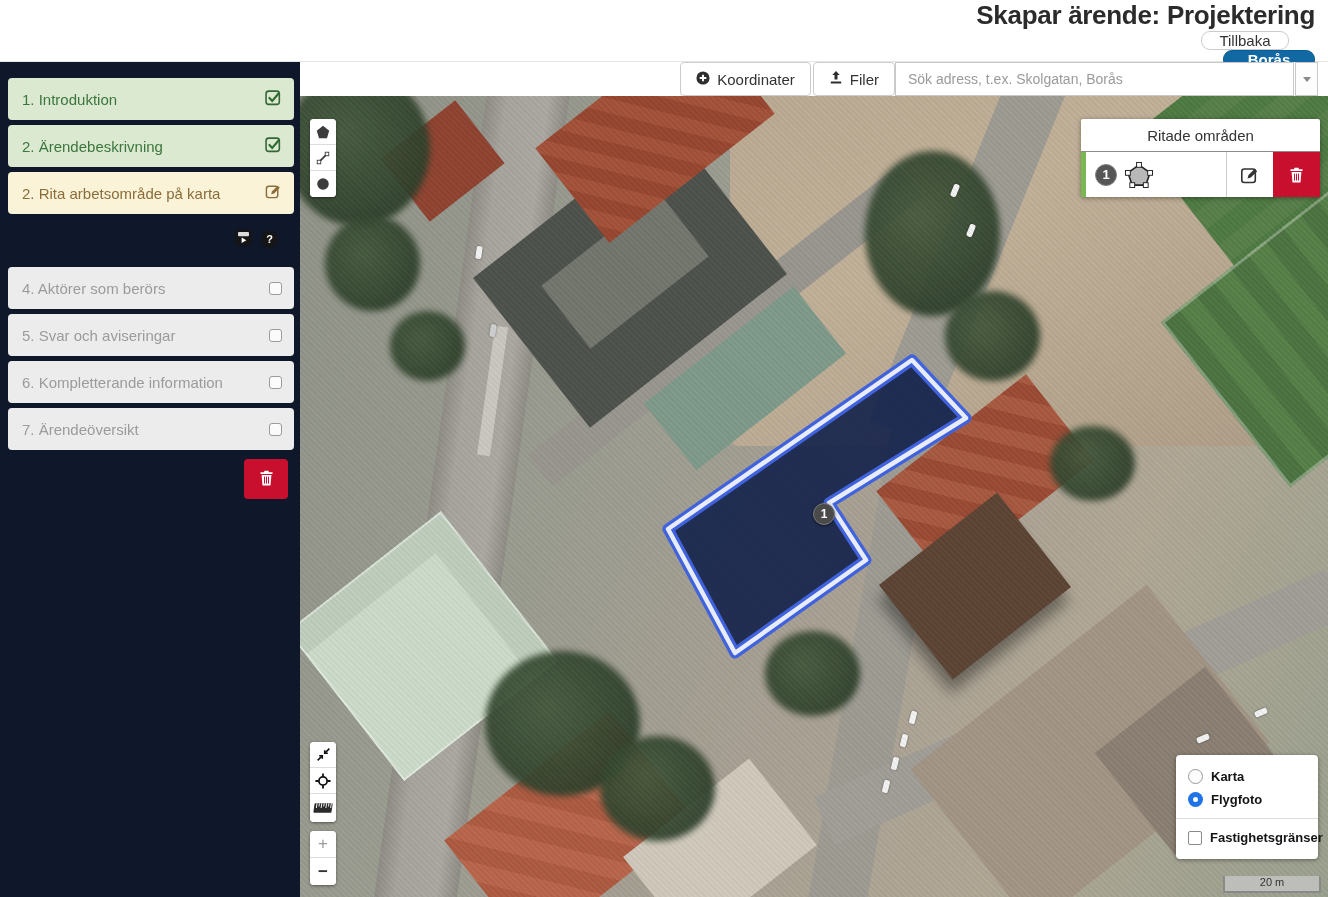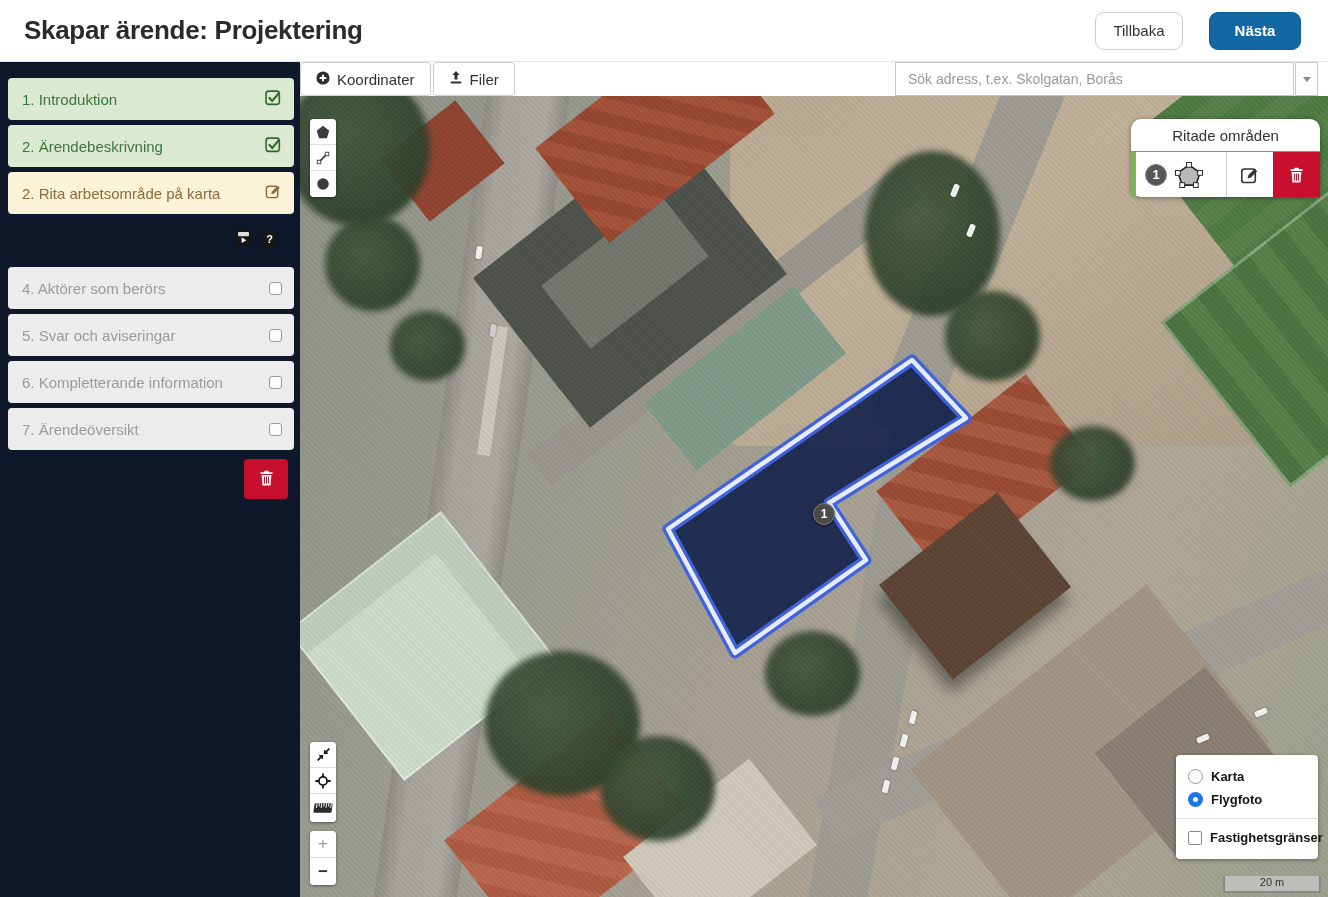--- a/index.html
+++ b/index.html
@@ -1,31 +1,31 @@
 <!DOCTYPE html>
 <html><head>
 <meta charset="utf-8">
 <style>
   * { box-sizing: border-box; margin: 0; padding: 0; }
   html,body { width:1328px; height:897px; overflow:hidden; background:#fff;
               font-family:"Liberation Sans", sans-serif; }
 
   
-  .header { height:62px; border-bottom:1px solid #e6e6e6; display:flex; align-items:center;
-            padding:0 27px 0 24px; background:#fff; }
+  .header { height:62px; border-bottom:1px solid #e6e6e6; display:flex; align-items:flex-end;
+            padding:0 13px 0 24px; background:#fff;flex-direction:column; }
   .header h1 { font-size:26px; font-weight:bold; color:#2b2b2b; letter-spacing:-0.3px; flex:1; }
   .btn { border-radius:9px; font-size:15px; cursor:pointer; display:inline-flex;
          align-items:center; justify-content:center; }
   .btn-back { width:88px; height:38px; background:#fff; border:1px solid #ccc; color:#333; margin-right:26px; }
   .btn-next { width:92px; height:38px; background:#1168a2; border:1px solid #0f5e93; color:#fff; font-weight:bold; }
 
   
   .content { display:flex; height:835px; }
   .sidebar { width:300px; padding:16px 6px 0 8px; background:#0f172a; }
-  .main { width:1028px; display:flex; flex-direction:column; }
+  .main { width:1028px; display:flex; flex-direction:column;align-items:flex-end; }
 
   
   .step { height:42px; border-radius:4px; margin-bottom:5px; display:flex; align-items:center;
           justify-content:space-between; padding:0 12px 0 14px; font-size:15px; cursor:pointer; }
   .step.done   { background:#dbe9d0; color:#3c763d; }
   .step.active { background:#faf3d8; color:#8a6d3b; }
   .step.todo   { background:#ececec; color:#9b9b9b; }
   .todo-box { width:13px; height:13px; border:1px solid #9b9b9b; border-radius:3px; background:#fbfbfb; }
   .help-row { height:40px; display:flex; align-items:center; justify-content:flex-end;
               gap:9px; padding-right:16px; margin-bottom:8px; }
@@ -70,21 +70,21 @@
   
   .ctl-group { position:absolute; width:26px; background:#fff; border-radius:4px;
                box-shadow:0 1px 3px rgba(0,0,0,.45); overflow:hidden; }
   .ctl-btn { width:100%; height:26px; background:#fff; border:none; border-bottom:1px solid #ddd;
              display:flex; align-items:center; justify-content:center; cursor:pointer; }
   .ctl-btn:last-child { border-bottom:none; }
   .zoom-glyph-plus::before { content:"+"; font-size:17px; color:#9b9b9b; }
   .zoom-glyph-minus::before { content:"\2212"; font-size:17px; color:#333; font-weight:bold; }
 
   
-  .areas-panel { position:absolute; top:23px; right:8px; width:189px; background:#fff; border-radius:10px;
+  .areas-panel { position:absolute; top:23px; right:8px; width:239px; background:#fff; border-radius:2px;
                  box-shadow:0 1px 5px rgba(0,0,0,.4); }
   .areas-title { text-align:center; font-size:15px; color:#333; padding:8px 0 7px; }
   .areas-divider { height:1px; background:#8c8c8c; }
   .area-row { display:flex; align-items:stretch; height:45px; }
   .area-accent { width:5px; background:#79b752; }
   .area-badge { width:22px; height:22px; border-radius:50%; background:#565656; border:1px solid #808080;
                 color:#fff; font-size:13px; font-weight:bold; display:flex; align-items:center;
                 justify-content:center; align-self:center; margin-left:9px; }
   .area-shape { align-self:center; margin-left:7px; display:flex; }
   .area-spacer { flex:1; }
@@ -109,21 +109,21 @@
   .scale-bar { position:absolute; right:7px; bottom:4px; width:98px; height:17px;
                background:rgba(198,198,196,.8); border:2px solid rgba(95,95,95,.55); border-top:none;
                font-size:11px; color:#333; text-align:center; line-height:13px; }
 </style>
 </head>
 <body>
 
 <div class="header">
   <h1>Skapar ärende: Projektering</h1>
   <button class="btn btn-back">Tillbaka</button>
-  <button class="btn btn-next">Nästa</button>
+  <button class="btn btn-next">Borås</button>
 </div>
 
 <div class="content">
 
   <div class="sidebar">
     <div class="step done">
       <span>1. Introduktion</span>
       <span>
         <svg width="17" height="17" viewBox="0 0 16 16" fill="none">
             <rect x="1" y="2" width="12.5" height="12.5" rx="2.5" stroke="#356635" stroke-width="1.5"></rect>

